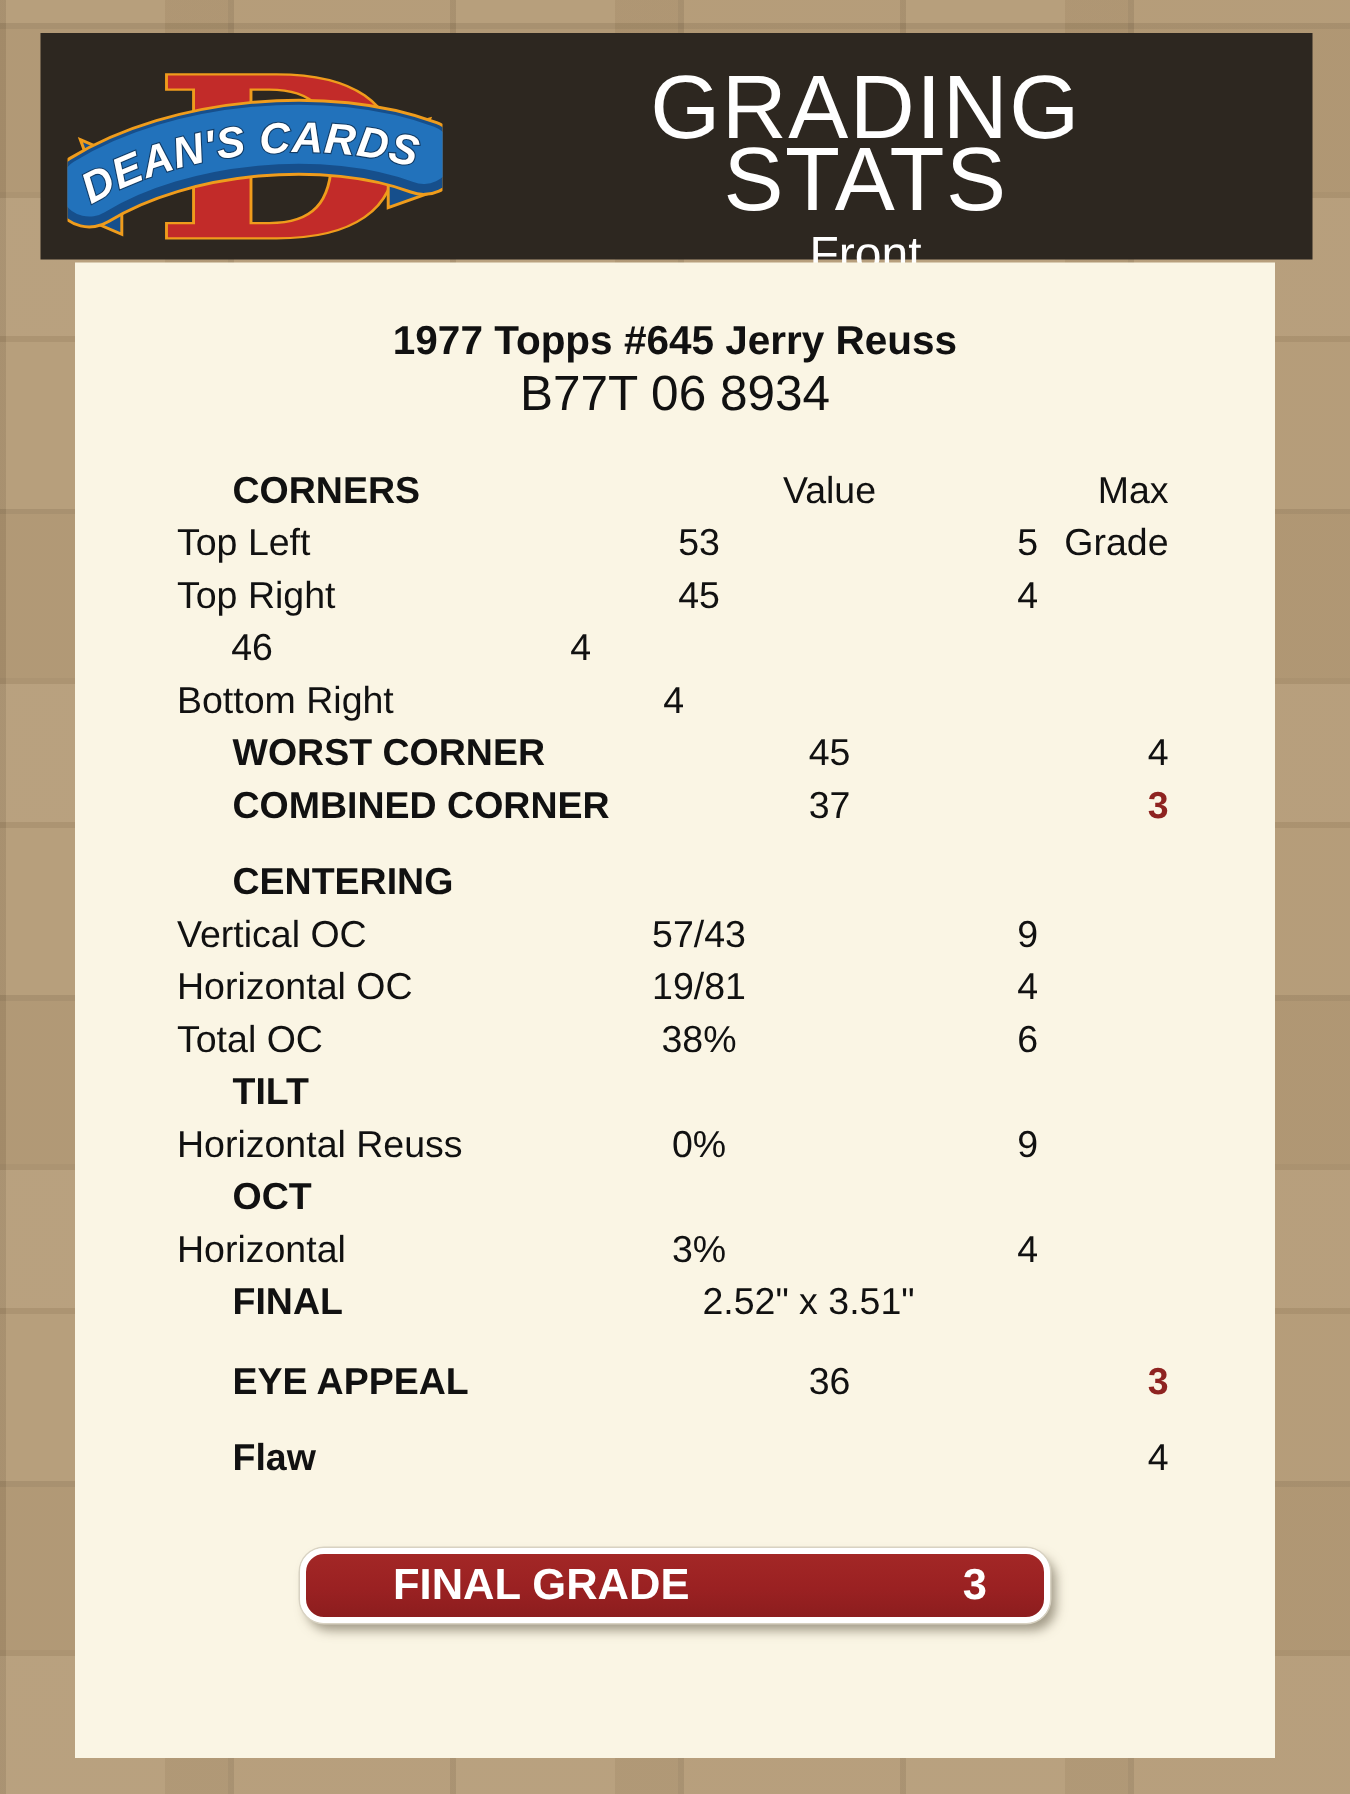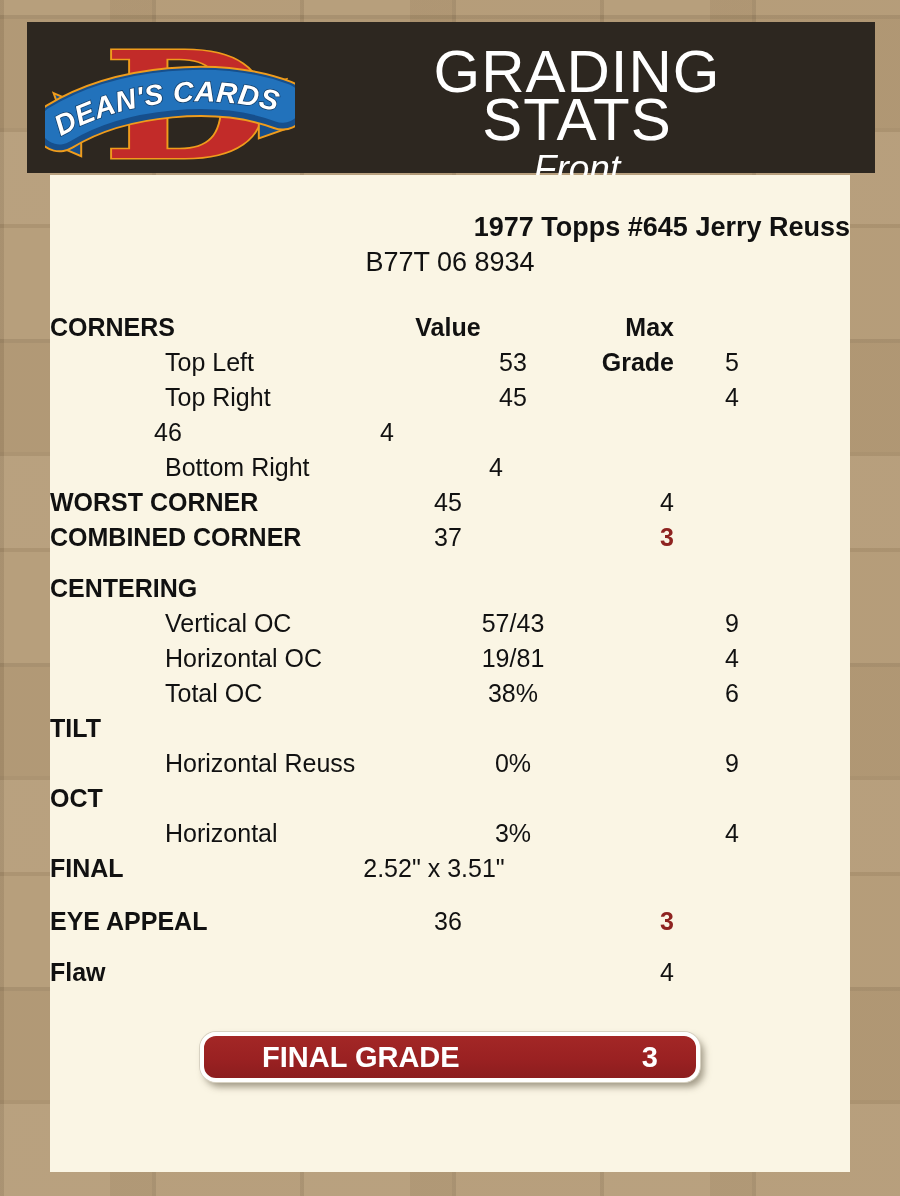--- a/index.html
+++ b/index.html
@@ -24,35 +24,35 @@
   }
   .header-bar{
     position:absolute;left:27px;top:22px;width:848px;height:151px;
     background:#2d2720;
   }
   .logo{position:absolute;left:18px;top:2px;width:250px;height:148px;}
   .header-titles{
     position:absolute;left:330px;top:26px;width:440px;text-align:center;color:#ffffff;
   }
   .header-title{font-size:60px;letter-spacing:1px;line-height:48px;}
-  .header-subtitle{font-size:37px;line-height:36px;margin-top:7px;font-style:italic;}
+  .header-subtitle{font-size:32px;line-height:36px;margin-top:7px;}
   .stats-panel{
     position:absolute;left:50px;top:175px;width:800px;height:997px;
     background:#faf5e4;color:#111111;
   }
-  .card-title{margin-top:36px;text-align:right;font-size:27px;font-weight:bold;line-height:32px;}
-  .card-serial{text-align:center;font-size:27px;line-height:34px;margin-top:2px;}
+  .card-title{margin-top:36px;text-align:center;font-size:27px;font-weight:bold;line-height:32px;}
+  .card-serial{text-align:center;font-size:33px;line-height:34px;margin-top:2px;}
   .stats-table{position:absolute;left:0;top:135px;width:800px;}
   .row{display:flex;height:35px;line-height:35px;font-size:25px;}
-  .row .lbl{width:280px;text-align:left;white-space:nowrap;}
+  .row .lbl{width:280px;padding-left:105px;text-align:left;white-space:nowrap;}
   .row .val{width:236px;text-align:center;}
   .row .grd{width:108px;text-align:right;}
   .row.bold .lbl{font-weight:bold;}
-  .row.hdr .val,.row.hdr .grd{font-weight:bold;}
-  .row.indent .lbl{padding-left:115px;width:230px;}
+  .row.hdr .val,.row.hdr .grd{font-weight:normal;}
+  .row.indent .lbl{padding-left:68px;width:230px;}
   .row.gap16{margin-top:16px;}
   .row.gap18{margin-top:18px;}
   .row .grd.red{color:#8e2320;font-weight:bold;}
   .row .val.size-val{transform:translateX(-14px);}
   .final-grade-btn{
     position:absolute;left:150px;top:857px;width:500px;height:50px;
     background:linear-gradient(180deg,#a32726 0%,#9a2122 55%,#8c1d1e 100%);
     border:4px solid #ffffff;border-radius:16px;box-sizing:border-box;
     box-shadow:0 0 0 1px #d8d2c2, 4px 5px 7px rgba(90,80,60,0.55);
     display:flex;align-items:center;color:#ffffff;font-weight:bold;font-size:29px;

